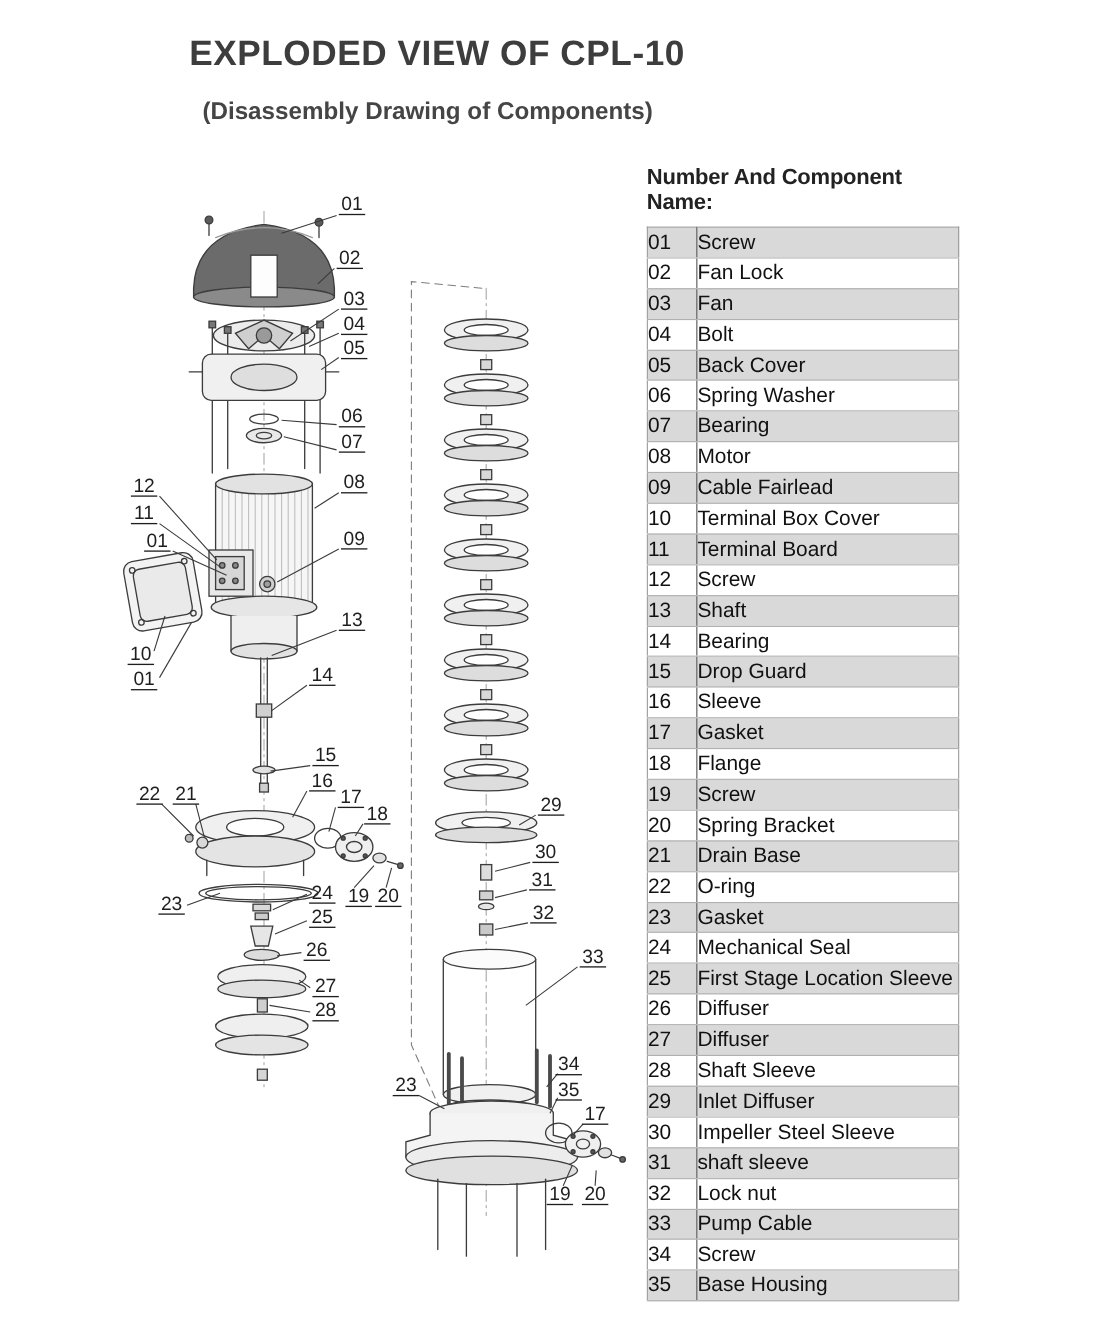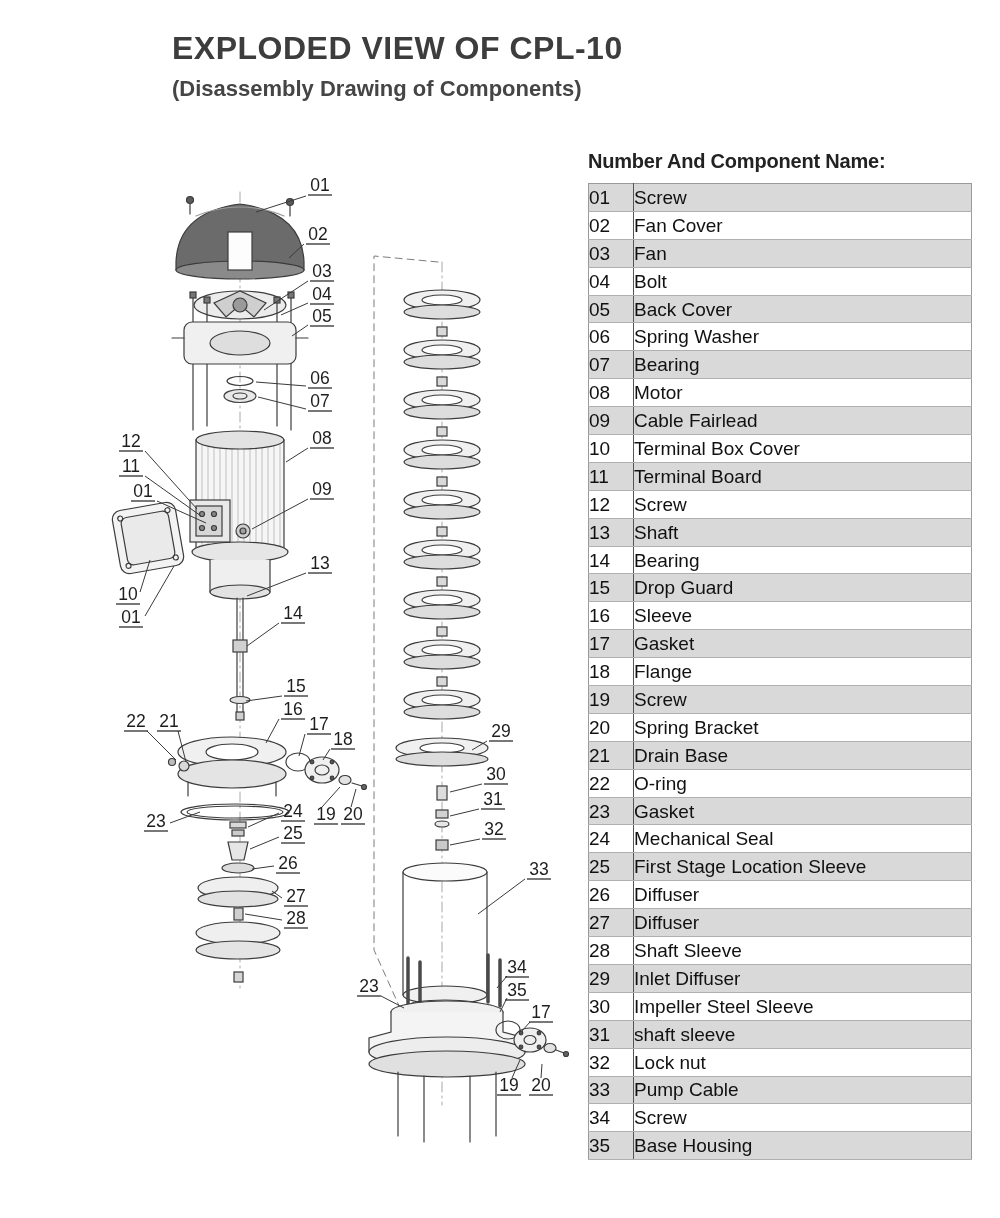--- a/index.html
+++ b/index.html
@@ -6,37 +6,37 @@
   .page{
     position:relative;width:1000px;height:1218px;background:#fff;overflow:hidden;
     font-family:"Liberation Sans",sans-serif;color:#1a1a1a;border-radius:28px;
   }
   
   .page-title{
     position:absolute;left:172px;top:30px;margin:0;
     font-size:32px;font-weight:bold;color:#3d3d3d;letter-spacing:.5px;
   }
   .page-subtitle{
-    position:absolute;left:172px;top:76px;margin:0;
+    position:absolute;left:172px;top:76px;margin:12px;
     font-size:22px;font-weight:bold;color:#454545;
   }
   
   #diagram{position:absolute;left:0;top:0;z-index:0;}
   .draw{stroke:#3c3c3c;stroke-width:1.2;fill:none;stroke-linecap:round;}
   .fins{stroke:#bfbfbf;stroke-width:1;}
   .cdash{stroke:#a8a8a8;stroke-width:1;stroke-dasharray:10 4 2 4;fill:none;}
   .bdash{stroke:#7d7d7d;stroke-width:1;stroke-dasharray:7 5;fill:none;}
   .callout-text{
     font-family:"Liberation Sans",sans-serif;font-size:17.5px;fill:#1e1e1e;
     text-anchor:middle;stroke:none;
   }
   .callout-underline{stroke:#1e1e1e;stroke-width:1.2;}
   .callout-leader{stroke:#3a3a3a;stroke-width:1;}
   
-  .parts-table{position:absolute;left:588px;top:150px;width:384px;z-index:1;}
+  .parts-table{position:absolute;left:588px;top:150px;width:284px;z-index:1;}
   .table-header{
     font-size:20px;font-weight:bold;color:#222;margin-bottom:10px;letter-spacing:-.2px;
   }
   table.parts{
     border-collapse:collapse;width:100%;
     border:1px solid #9a9a9a;
   }
   table.parts td{
     height:26.9px;font-size:19px;line-height:1;color:#111;
     border-bottom:1px solid #b0b0b0;padding:0;
@@ -400,21 +400,21 @@
   <aside class="parts-table">
     <div class="table-header">Number And Component Name:</div>
     <table class="parts">
       <tbody id="parts-rows">
           <tr class="odd">
             <td class="num">01</td>
             <td class="name">Screw</td>
           </tr>
           <tr class="even">
             <td class="num">02</td>
-            <td class="name">Fan Cover</td>
+            <td class="name">Fan Lock</td>
           </tr>
           <tr class="odd">
             <td class="num">03</td>
             <td class="name">Fan</td>
           </tr>
           <tr class="even">
             <td class="num">04</td>
             <td class="name">Bolt</td>
           </tr>
           <tr class="odd">

